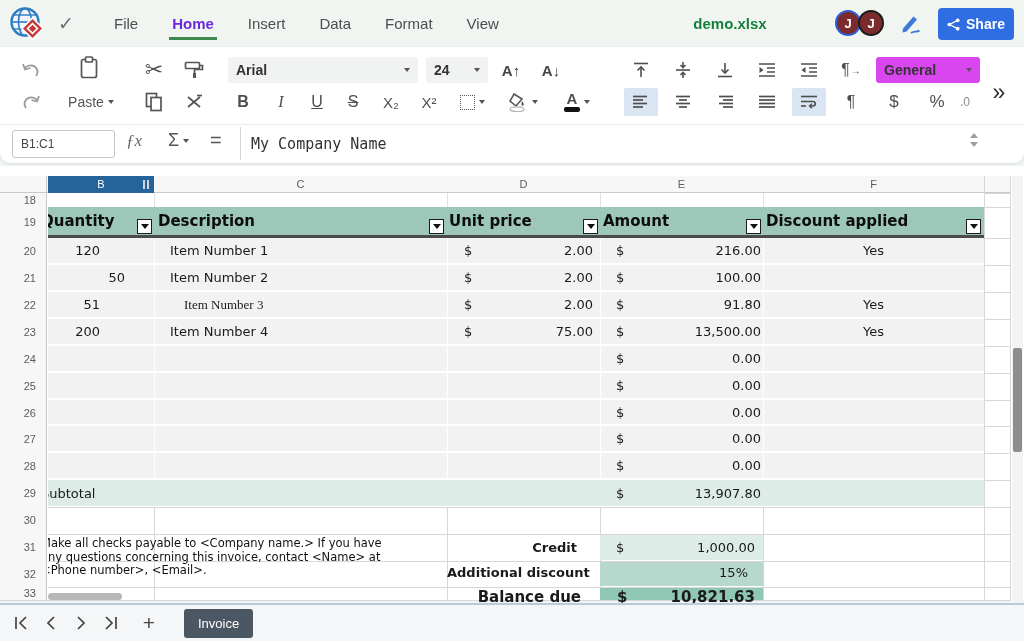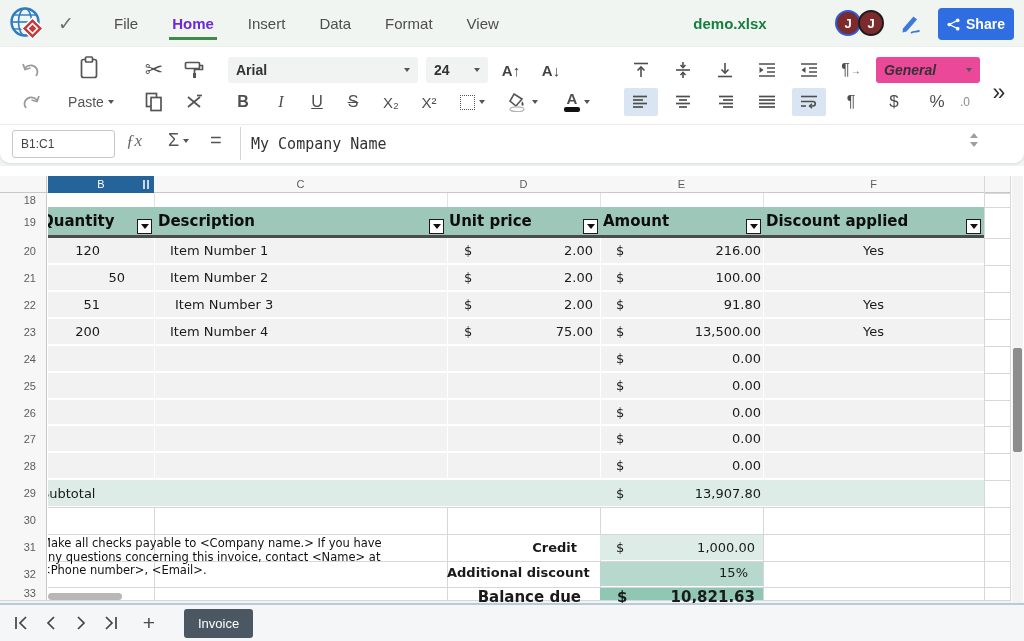--- a/index.html
+++ b/index.html
@@ -174,21 +174,21 @@
         <line x1="9" y1="6" x2="17" y2="6"></line>
         <line x1="9" y1="10" x2="17" y2="10"></line>
         <line x1="1" y1="14" x2="17" y2="14"></line>
         <path d="M5.5 5 L1.5 8 L5.5 11 Z" fill="#4e4e4e" stroke="none"></path>
       </svg>
   </div>
   <div class="tbtn" style="left:834px;top:9px;width:34px;">
     <span style="font-size:16px;">¶</span>
       <span style="font-size:10px;margin-left:1px;">→</span>
   </div>
-  <div class="ddl" style="left:876px;top:10px;width:104px;background:#ec4899;font-style:italic;">
+  <div class="ddl" style="left:876px;top:10px;width:104px;background:#d946ef;">
     <span>General</span>
       <span class="caret"></span>
   </div>
 
   <div class="tbtn" style="left:16px;top:41px;width:30px;">
     <svg width="20" height="16" viewBox="0 0 20 16">
         <path d="M16 6 C13 2.5 7 2.5 4.5 6.5 C3 9 3.5 12 5 14" fill="none" stroke="#9a9a9a" stroke-width="1.8"></path>
         <path d="M18 2 L16 7.5 L10.5 6" fill="none" stroke="#9a9a9a" stroke-width="1.8"></path>
       </svg>
   </div>
@@ -370,21 +370,21 @@
     <div class="cell" style="position: absolute; left: 620px; top: 243px; width: 141px; height: 18px; text-align: right;">216.00</div>
     <div class="cell" style="position: absolute; left: 763px; top: 243px; width: 221px; height: 18px; text-align: center;">Yes</div>
     <div class="cell" style="position: absolute; left: 48px; top: 270px; width: 52px; height: 18px; text-align: right; margin-left: 25px;">50</div>
     <div class="cell" style="position: absolute; left: 170px; top: 270px; width: 270px; height: 18px;">Item Number 2</div>
     <div class="cell" style="position: absolute; left: 464px; top: 270px; width: 14px; height: 18px;">$</div>
     <div class="cell" style="position: absolute; left: 500px; top: 270px; width: 93px; height: 18px; text-align: right;">2.00</div>
     <div class="cell" style="position: absolute; left: 616px; top: 270px; width: 14px; height: 18px;">$</div>
     <div class="cell" style="position: absolute; left: 620px; top: 270px; width: 141px; height: 18px; text-align: right;">100.00</div>
     <div class="cell" style="position: absolute; left: 763px; top: 270px; width: 221px; height: 18px; text-align: center;"></div>
     <div class="cell" style="position: absolute; left: 48px; top: 297px; width: 52px; height: 18px; text-align: right;">51</div>
-    <div class="cell" style="position: absolute; left: 175px; top: 297px; width: 270px; height: 18px;">Item Number 3</div>
+    <div class="cell" style="position: absolute; left: 184px; top: 297px; width: 270px; height: 18px; font-family: Liberation Serif, serif;">Item Number 3</div>
     <div class="cell" style="position: absolute; left: 464px; top: 297px; width: 14px; height: 18px;">$</div>
     <div class="cell" style="position: absolute; left: 500px; top: 297px; width: 93px; height: 18px; text-align: right;">2.00</div>
     <div class="cell" style="position: absolute; left: 616px; top: 297px; width: 14px; height: 18px;">$</div>
     <div class="cell" style="position: absolute; left: 620px; top: 297px; width: 141px; height: 18px; text-align: right;">91.80</div>
     <div class="cell" style="position: absolute; left: 763px; top: 297px; width: 221px; height: 18px; text-align: center;">Yes</div>
     <div class="cell" style="position: absolute; left: 48px; top: 324px; width: 52px; height: 18px; text-align: right;">200</div>
     <div class="cell" style="position: absolute; left: 170px; top: 324px; width: 270px; height: 18px;">Item Number 4</div>
     <div class="cell" style="position: absolute; left: 464px; top: 324px; width: 14px; height: 18px;">$</div>
     <div class="cell" style="position: absolute; left: 500px; top: 324px; width: 93px; height: 18px; text-align: right;">75.00</div>
     <div class="cell" style="position: absolute; left: 616px; top: 324px; width: 14px; height: 18px;">$</div>

